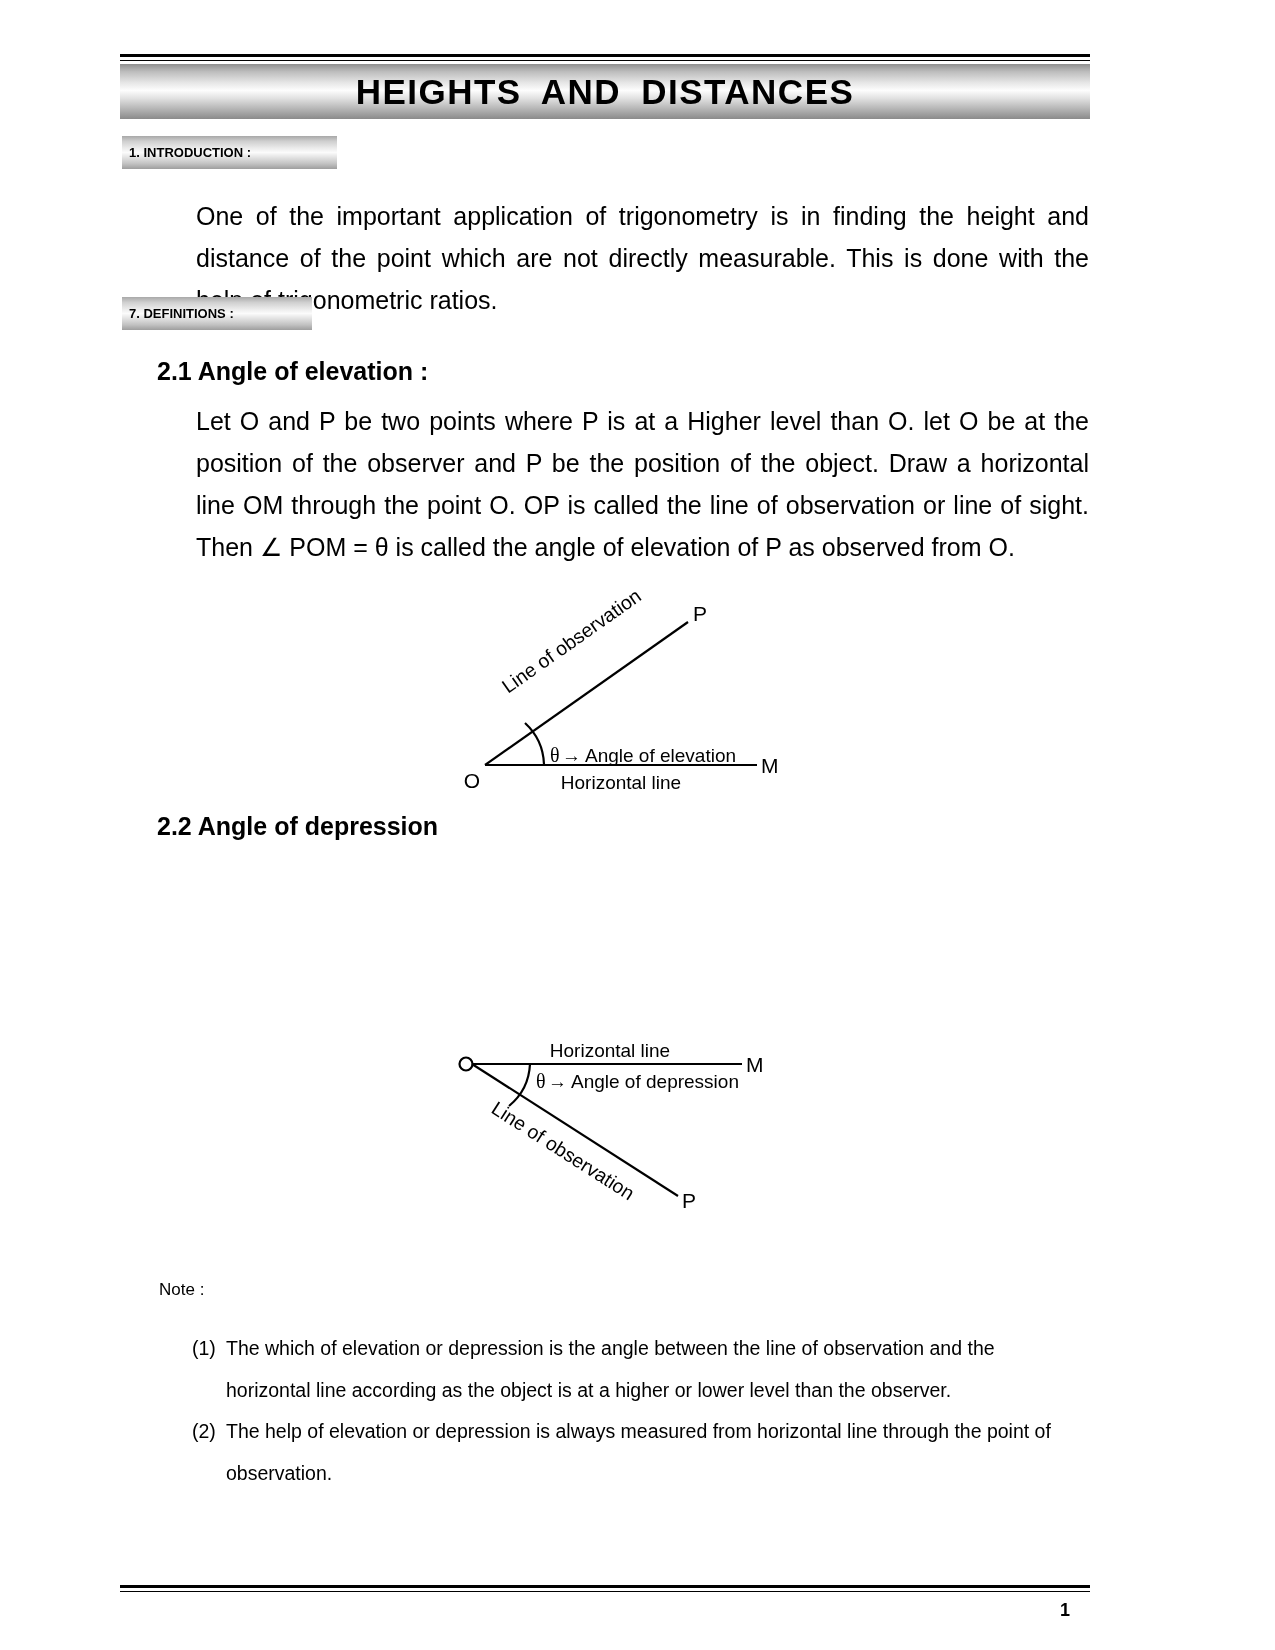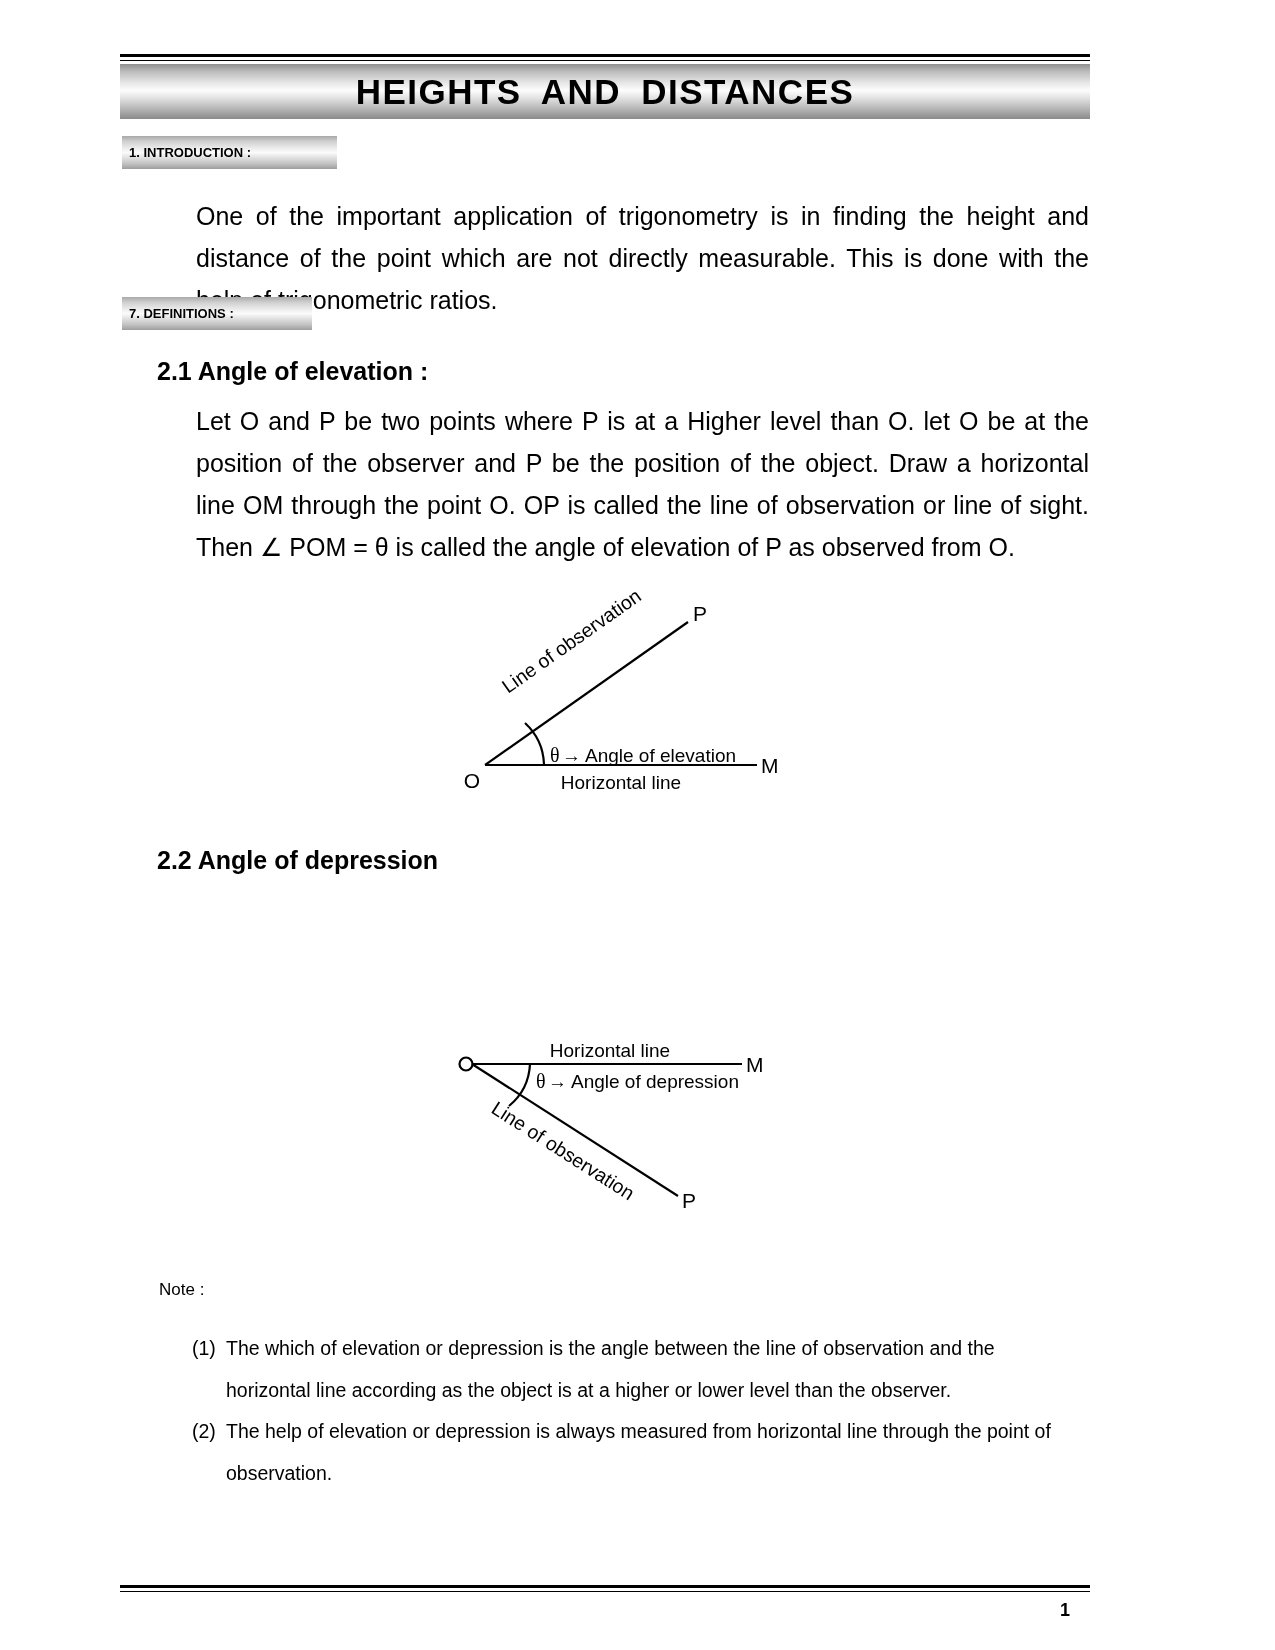--- a/index.html
+++ b/index.html
@@ -96,21 +96,21 @@
   #para-depr   { left: 196px; top: 895px; width: 893px; }
 
   
   .subhead {
     position: absolute;
     font-weight: bold;
     font-size: 25px;
     white-space: nowrap;
   }
   #sub-21 { left: 157px; top: 357px; }
-  #sub-22 { left: 157px; top: 846px; }
+  #sub-22 { left: 157px; top: 812px; }
 
   
   #note-title {
     position: absolute;
     left: 159px; top: 1280px;
     font-weight: normal;
     font-size: 17px;
     white-space: nowrap;
   }
   .note-item {

